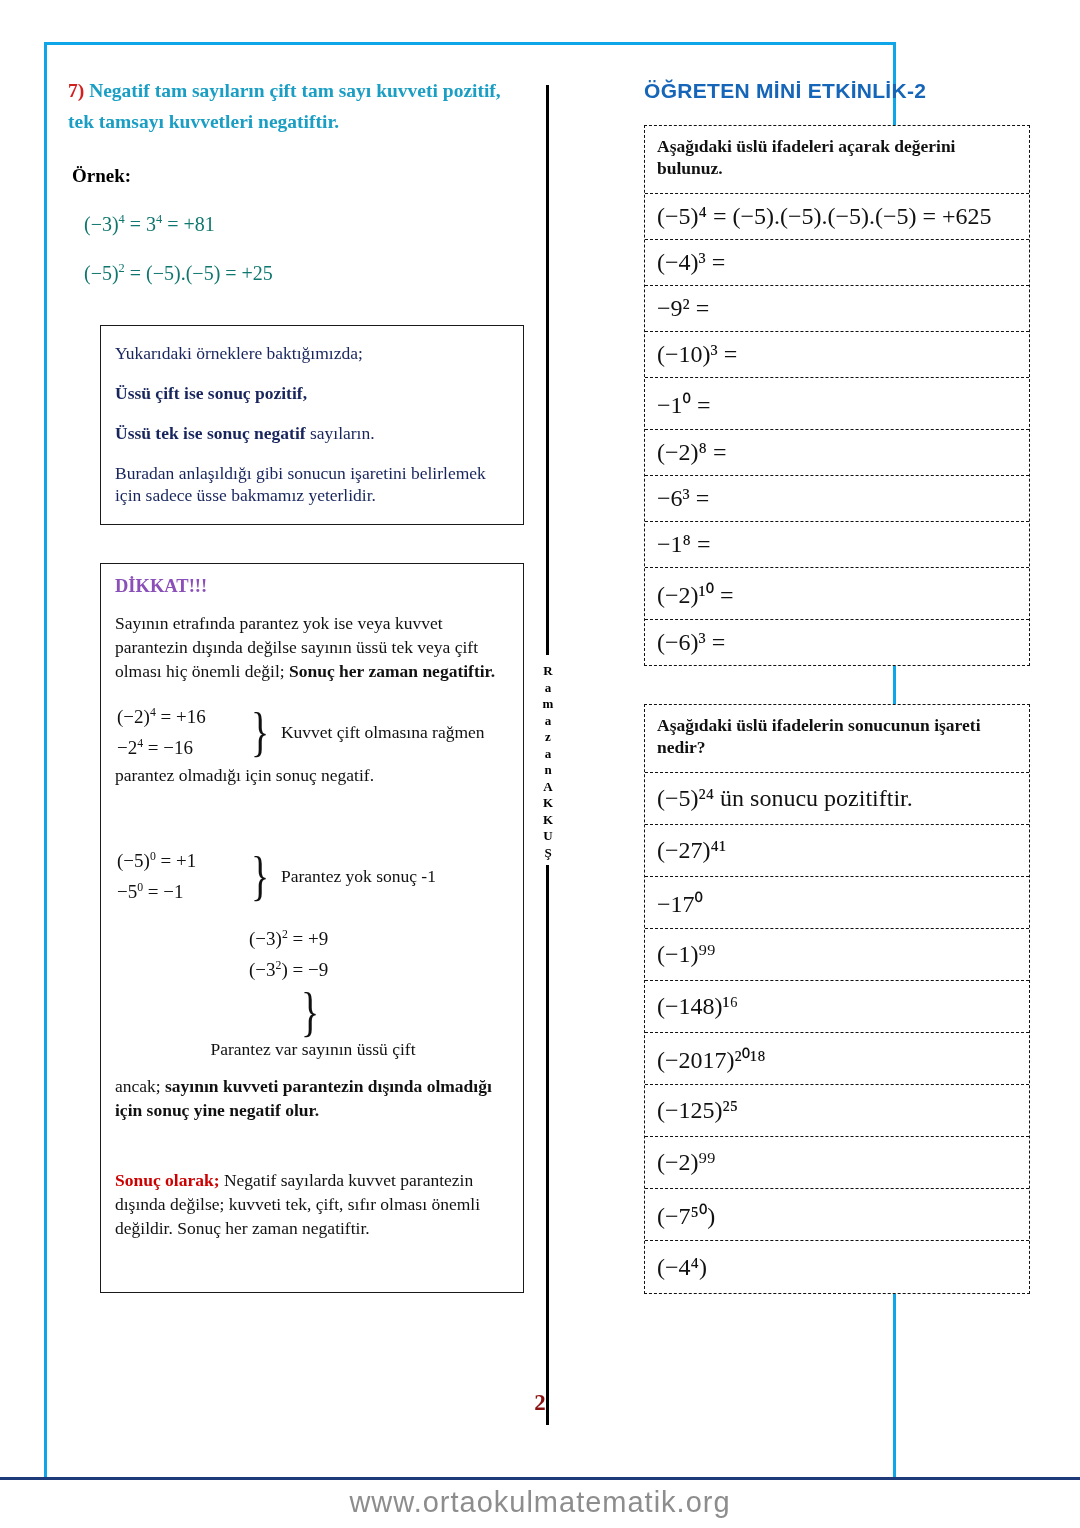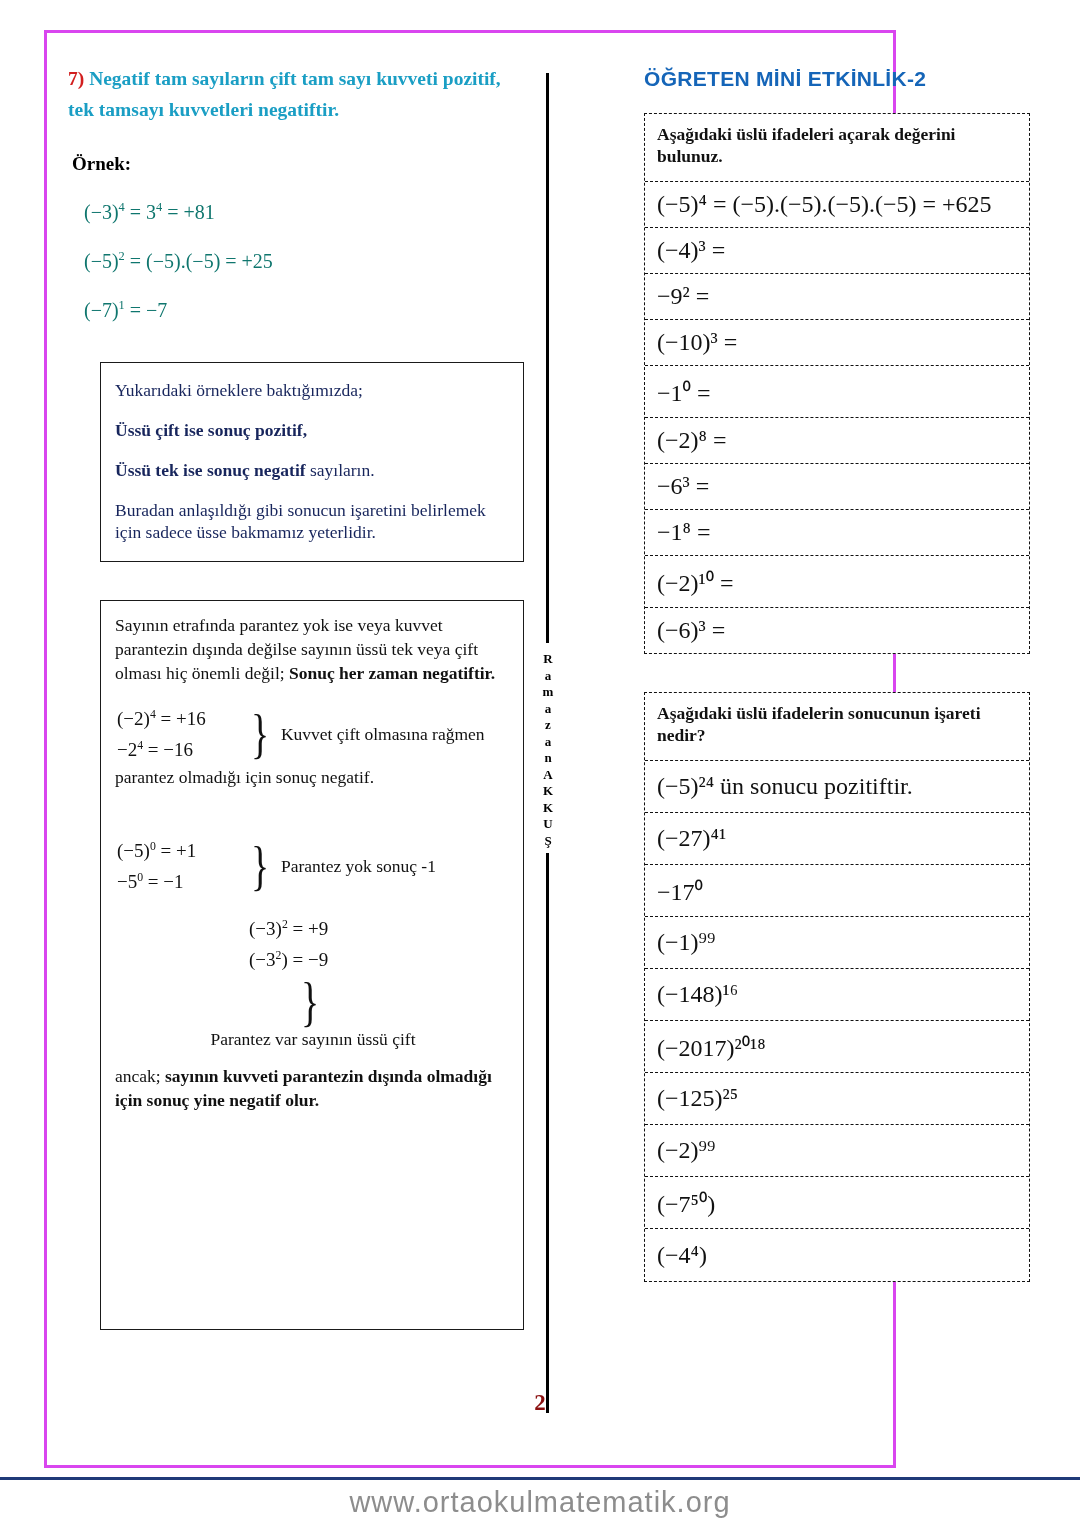--- a/index.html
+++ b/index.html
@@ -12,24 +12,24 @@
     width: 1080px;
     height: 1528px;
     position: relative;
     overflow: hidden;
   }
 
   
   .page-frame {
     position: absolute;
     left: 44px;
-    top: 30px;
+    top: 42px;
     width: 852px;
     height: 1438px;
-    border: 3px solid #d946ef;
+    border: 3px solid #0ea5e9;
     box-sizing: border-box;
     background: #ffffff;
   }
 
   
   .col-left {
     position: absolute;
     left: 15px;
     top: 30px;
     width: 470px;
@@ -270,66 +270,65 @@
     </div>
 
     <div class="ornek">Örnek:</div>
 
     <div class="eq-line">
       (−3)<sup class="e">4</sup> = 3<sup class="e">4</sup> = +81
     </div>
     <div class="eq-line">
       (−5)<sup class="e">2</sup> = (−5).(−5) = +25
     </div>
-    <div class="eq-line">
-      (−7)<sup class="e">1</sup> = −7
-    </div>
 
     <div class="note-box">
       <p>Yukarıdaki örneklere baktığımızda;</p>
       <p><b>Üssü çift ise sonuç pozitif,</b></p>
       <p><b>Üssü tek ise sonuç negatif</b><span> sayıların.</span></p>
       <p>Buradan anlaşıldığı gibi sonucun işaretini belirlemek için sadece üsse bakmamız yeterlidir.</p>
     </div>
 
     <div class="dikkat-box">
+      <div class="dikkat-title">DİKKAT!!!</div>
 
       <p><span>Sayının etrafında parantez yok ise veya kuvvet parantezin dışında değilse sayının üssü tek veya çift olması hiç önemli değil; </span><b>Sonuç her zaman negatiftir.</b></p>
 
       <div class="brace-group">
         <div class="brace-eqs">
           <span>(−2)<sup class="e">4</sup> = +16</span>
           <span>−2<sup class="e">4</sup> = −16</span>
         </div>
         <div class="brace-glyph">}</div>
         <div class="brace-label">Kuvvet  çift olmasına rağmen</div>
       </div>
 
       <p class="after-brace">parantez olmadığı için sonuç negatif.</p>
 
-      <div class="brace-group" style="margin-top:46px;">
+      <div class="brace-group" style="margin-top:58px;">
         <div class="brace-eqs">
           <span>(−5)<sup class="e">0</sup> = +1</span>
           <span>−5<sup class="e">0</sup> = −1</span>
         </div>
         <div class="brace-glyph">}</div>
         <div class="brace-label">Parantez yok sonuç -1</div>
       </div>
 
       <div class="brace-group" style="margin-top:16px;flex-direction:column;">
         <div class="brace-eqs">
           <span>(−3)<sup class="e">2</sup> = +9</span>
           <span>(−3<sup class="e">2</sup>) = −9</span>
         </div>
         <div class="brace-glyph">}</div>
         <div class="brace-label">Parantez var sayının üssü çift</div>
       </div>
 
       <p class="after-brace" style="margin-top:14px;"><span>ancak; </span><b>sayının kuvveti parantezin dışında olmadığı için sonuç yine negatif olur.</b></p>
 
+      <p class="after-brace" style="margin-top:46px;"><span class="sonuc-olarak">Sonuç olarak;</span><span> Negatif sayılarda kuvvet parantezin dışında değilse; kuvveti tek, çift, sıfır olması önemli değildir. Sonuç her zaman negatiftir.</span></p>
     </div>
   </div>
 
   <div class="divider">
     <div class="seg seg-top"></div>
     <div class="seg seg-bottom"></div>
     <div class="vert-name" id="vertical-author">
         <span>R</span>
         <span>a</span>
         <span>m</span>

